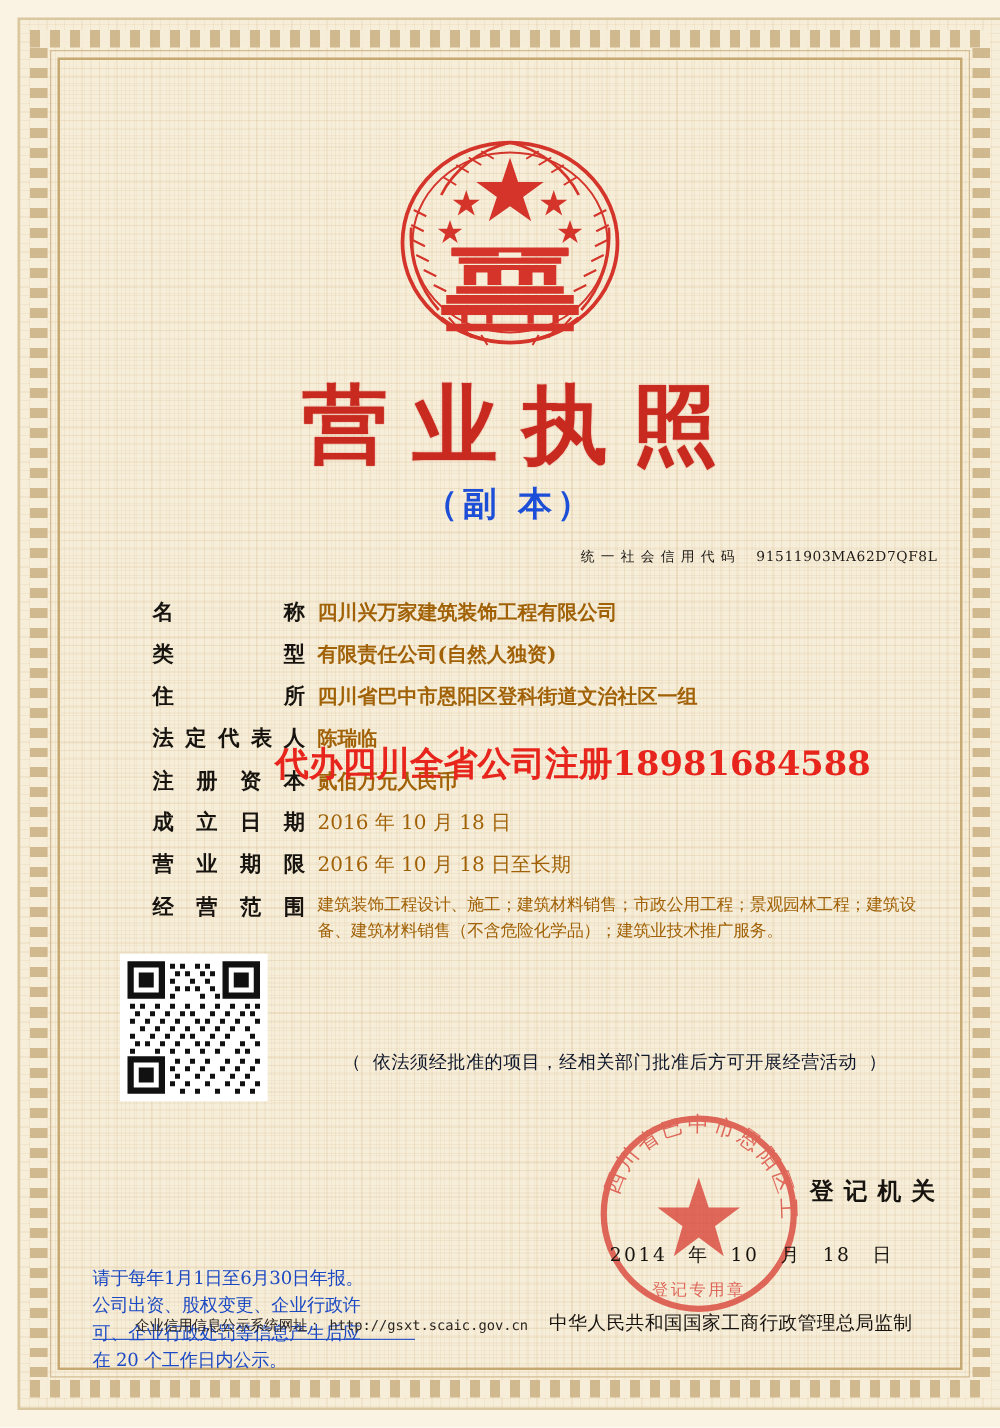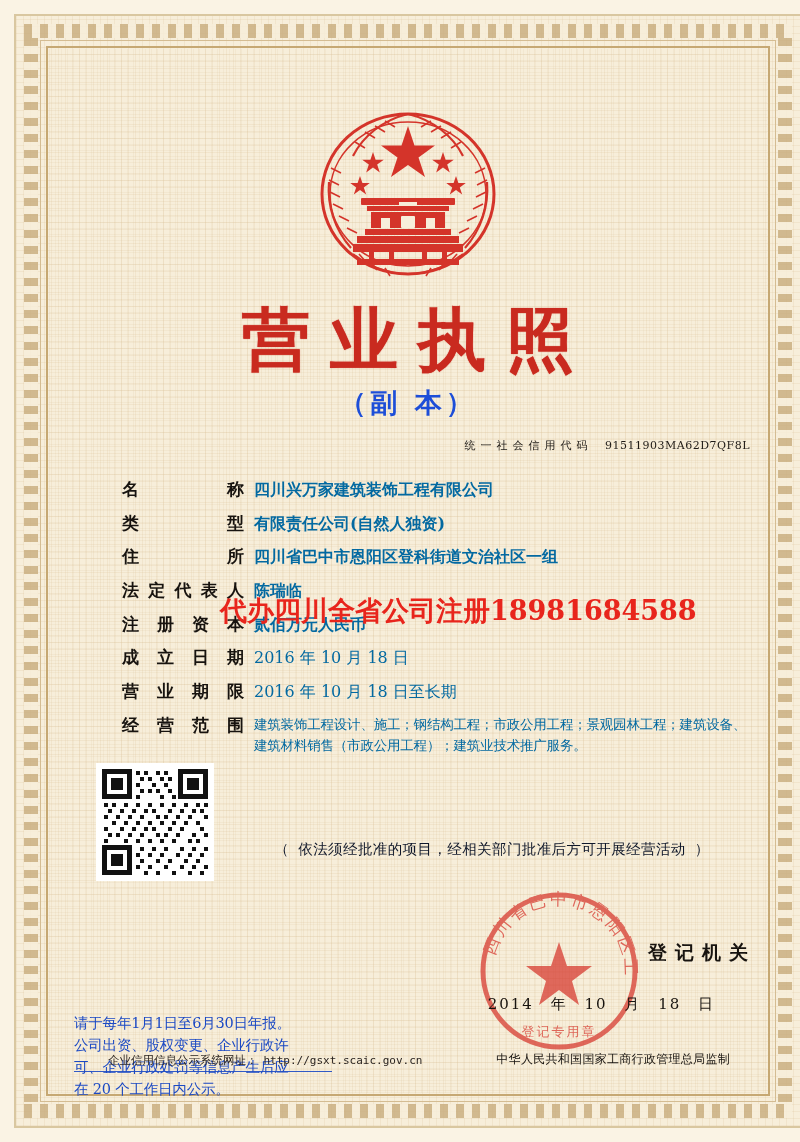--- a/index.html
+++ b/index.html
@@ -139,21 +139,21 @@
     flex: 0 0 122px;
     font-size: 17px;
     font-weight: bold;
     color: #17130f;
     display: flex;
     justify-content: space-between;
   }
   .row .lbl.tight { letter-spacing: 0px; }
   .row .val {
     font-size: 16px;
-    color: #0369a1;
+    color: #a16207;
     padding-left: 10px;
     line-height: 1.45;
     font-weight: bold;
   }
   .row .val.thin { font-weight: normal; }
   .row.scope .val {
     font-size: 13.5px;
     font-weight: normal;
     line-height: 1.55;
     letter-spacing: -0.2px;
@@ -254,21 +254,21 @@
   .footer-url .mono {
     font-family: "DejaVu Sans Mono", monospace;
     font-size: 11px;
     margin-left: 6px;
   }
   .footer-issuer {
     position: absolute;
     right: 26px;
     bottom: 14px;
     font-family: "DejaVu Serif", serif;
-    font-size: 12px;
+    font-size: 15px;
     color: #17130f;
     letter-spacing: 0.3px;
   }
 
   .strike {
     position: absolute;
     left: 14px;
     top: 1011px;
     width: 258px;
     height: 1px;
@@ -409,21 +409,21 @@
           </div>
         <div class="val thin">2016 年 10 月 18 日至长期</div>
       </div>
       <div class="row scope">
         <div class="lbl">
             <span>经</span>
             <span>营</span>
             <span>范</span>
             <span>围</span>
           </div>
-        <div class="val">建筑装饰工程设计、施工；钢结构工程；市政公用工程；景观园林工程；建筑设备、建筑材料销售（市政公用工程）；建筑业技术推广服务。</div>
+        <div class="val">建筑装饰工程设计、施工；建筑材料销售；市政公用工程；景观园林工程；建筑设备、建筑材料销售（不含危险化学品）；建筑业技术推广服务。</div>
       </div>
     </div>
 
     <div class="ad-overlay">代办四川全省公司注册18981684588</div>
 
     <div class="qr">
       <svg viewBox="0 0 118 118" width="118" height="118" aria-hidden="true">
         <rect width="118" height="118" fill="#ffffff"></rect>
         <g fill="#111111">
           <rect x="6" y="6" width="30" height="30"></rect>

